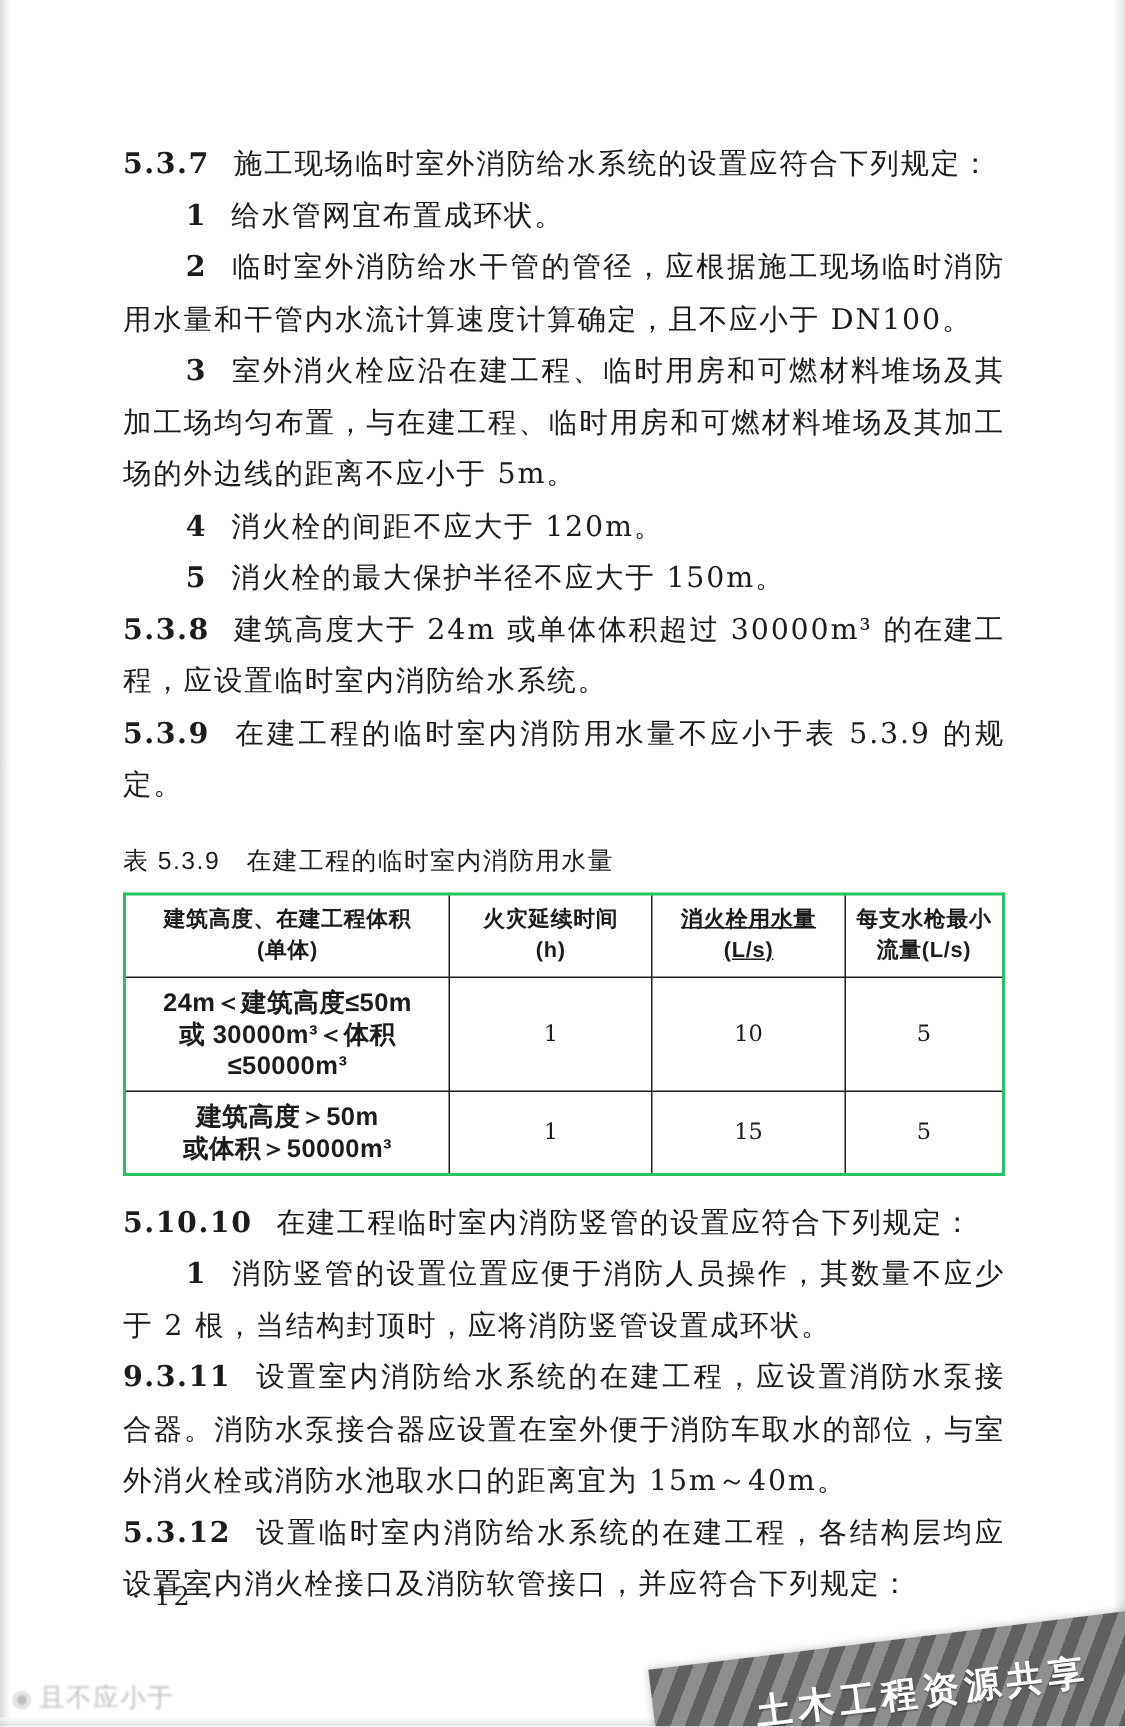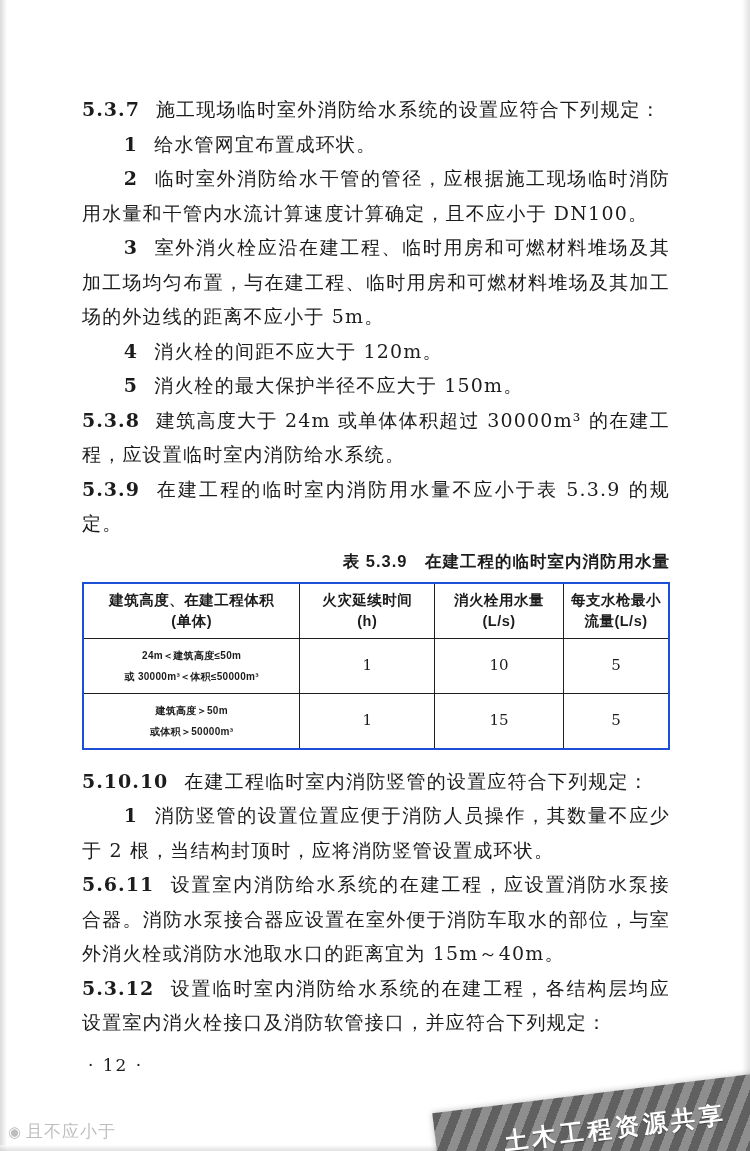--- a/index.html
+++ b/index.html
@@ -51,61 +51,61 @@
     letter-spacing: 1px;
   }
   p.item {
     text-indent: 2.2em;
   }
   p.item .num {
     font-weight: bold;
     margin-right: 16px;
   }
   p.caption {
-    text-align: right;
+    text-align: left;
     text-indent: 0;
-    font-weight: bold;
+    font-weight: normal;
     font-family: "Liberation Sans", sans-serif;
     font-size: 16.5px;
     letter-spacing: 1px;
-    margin: 7px 0 8px;
+    margin: 20px 0 8px;
     line-height: 26px;
   }
   table.spec-table {
     width: 100%;
     border-collapse: collapse;
-    border: 2px solid #1d4ed8;
+    border: 2px solid #22c55e;
     margin: 2px 0 14px;
   }
   .spec-table th, .spec-table td {
     border: 1px solid #1f1f1f;
     text-align: center;
     vertical-align: middle;
     white-space: pre-line;
     padding: 6px 4px;
   }
   .spec-table th {
     font-family: "Liberation Sans", sans-serif;
     font-weight: bold;
     font-size: 14.5px;
     line-height: 21px;
     letter-spacing: 0.5px;
   }
   .spec-table th:nth-child(1) { width: 37%; }
   .spec-table th:nth-child(2) { width: 23%; }
-  .spec-table th:nth-child(3) { width: 22%; }
+  .spec-table th:nth-child(3) { width: 22%; text-decoration: underline; }
   .spec-table th:nth-child(4) { width: 18%; }
   .spec-table td {
     font-size: 15px;
     line-height: 21px;
   }
   .spec-table td.col-first {
     font-family: "Liberation Sans", sans-serif;
     font-weight: bold;
-    font-size: 10px;
+    font-size: 17px;
     letter-spacing: 0.3px;
   }
   .page-number {
     position: absolute;
     left: 88px;
     top: 1055px;
     font-size: 17px;
     letter-spacing: 2px;
     text-align: right;
   }
@@ -192,21 +192,21 @@
             <td class="col-first">建筑高度＞50m
 或体积＞50000m³</td>
             <td>1</td>
             <td>15</td>
             <td>5</td>
           </tr>
         </tbody>
       </table>
       <p class="clause"><span class="num">5.10.10</span><span>在建工程临时室内消防竖管的设置应符合下列规定：</span></p>
       <p class="item"><span class="num">1</span><span>消防竖管的设置位置应便于消防人员操作，其数量不应少于 2 根，当结构封顶时，应将消防竖管设置成环状。</span></p>
-      <p class="clause"><span class="num">5.6.11</span><span>设置室内消防给水系统的在建工程，应设置消防水泵接合器。消防水泵接合器应设置在室外便于消防车取水的部位，与室外消火栓或消防水池取水口的距离宜为 15m～40m。</span></p>
+      <p class="clause"><span class="num">9.3.11</span><span>设置室内消防给水系统的在建工程，应设置消防水泵接合器。消防水泵接合器应设置在室外便于消防车取水的部位，与室外消火栓或消防水池取水口的距离宜为 15m～40m。</span></p>
       <p class="clause"><span class="num">5.3.12</span><span>设置临时室内消防给水系统的在建工程，各结构层均应设置室内消火栓接口及消防软管接口，并应符合下列规定：</span></p>
     </div>
 
   <div class="page-number">· 12 ·</div>
 
   <div class="wm-left">
     <span class="wm-icon">◉</span>
     <span class="wm-text">且不应小于</span>
   </div>
 

